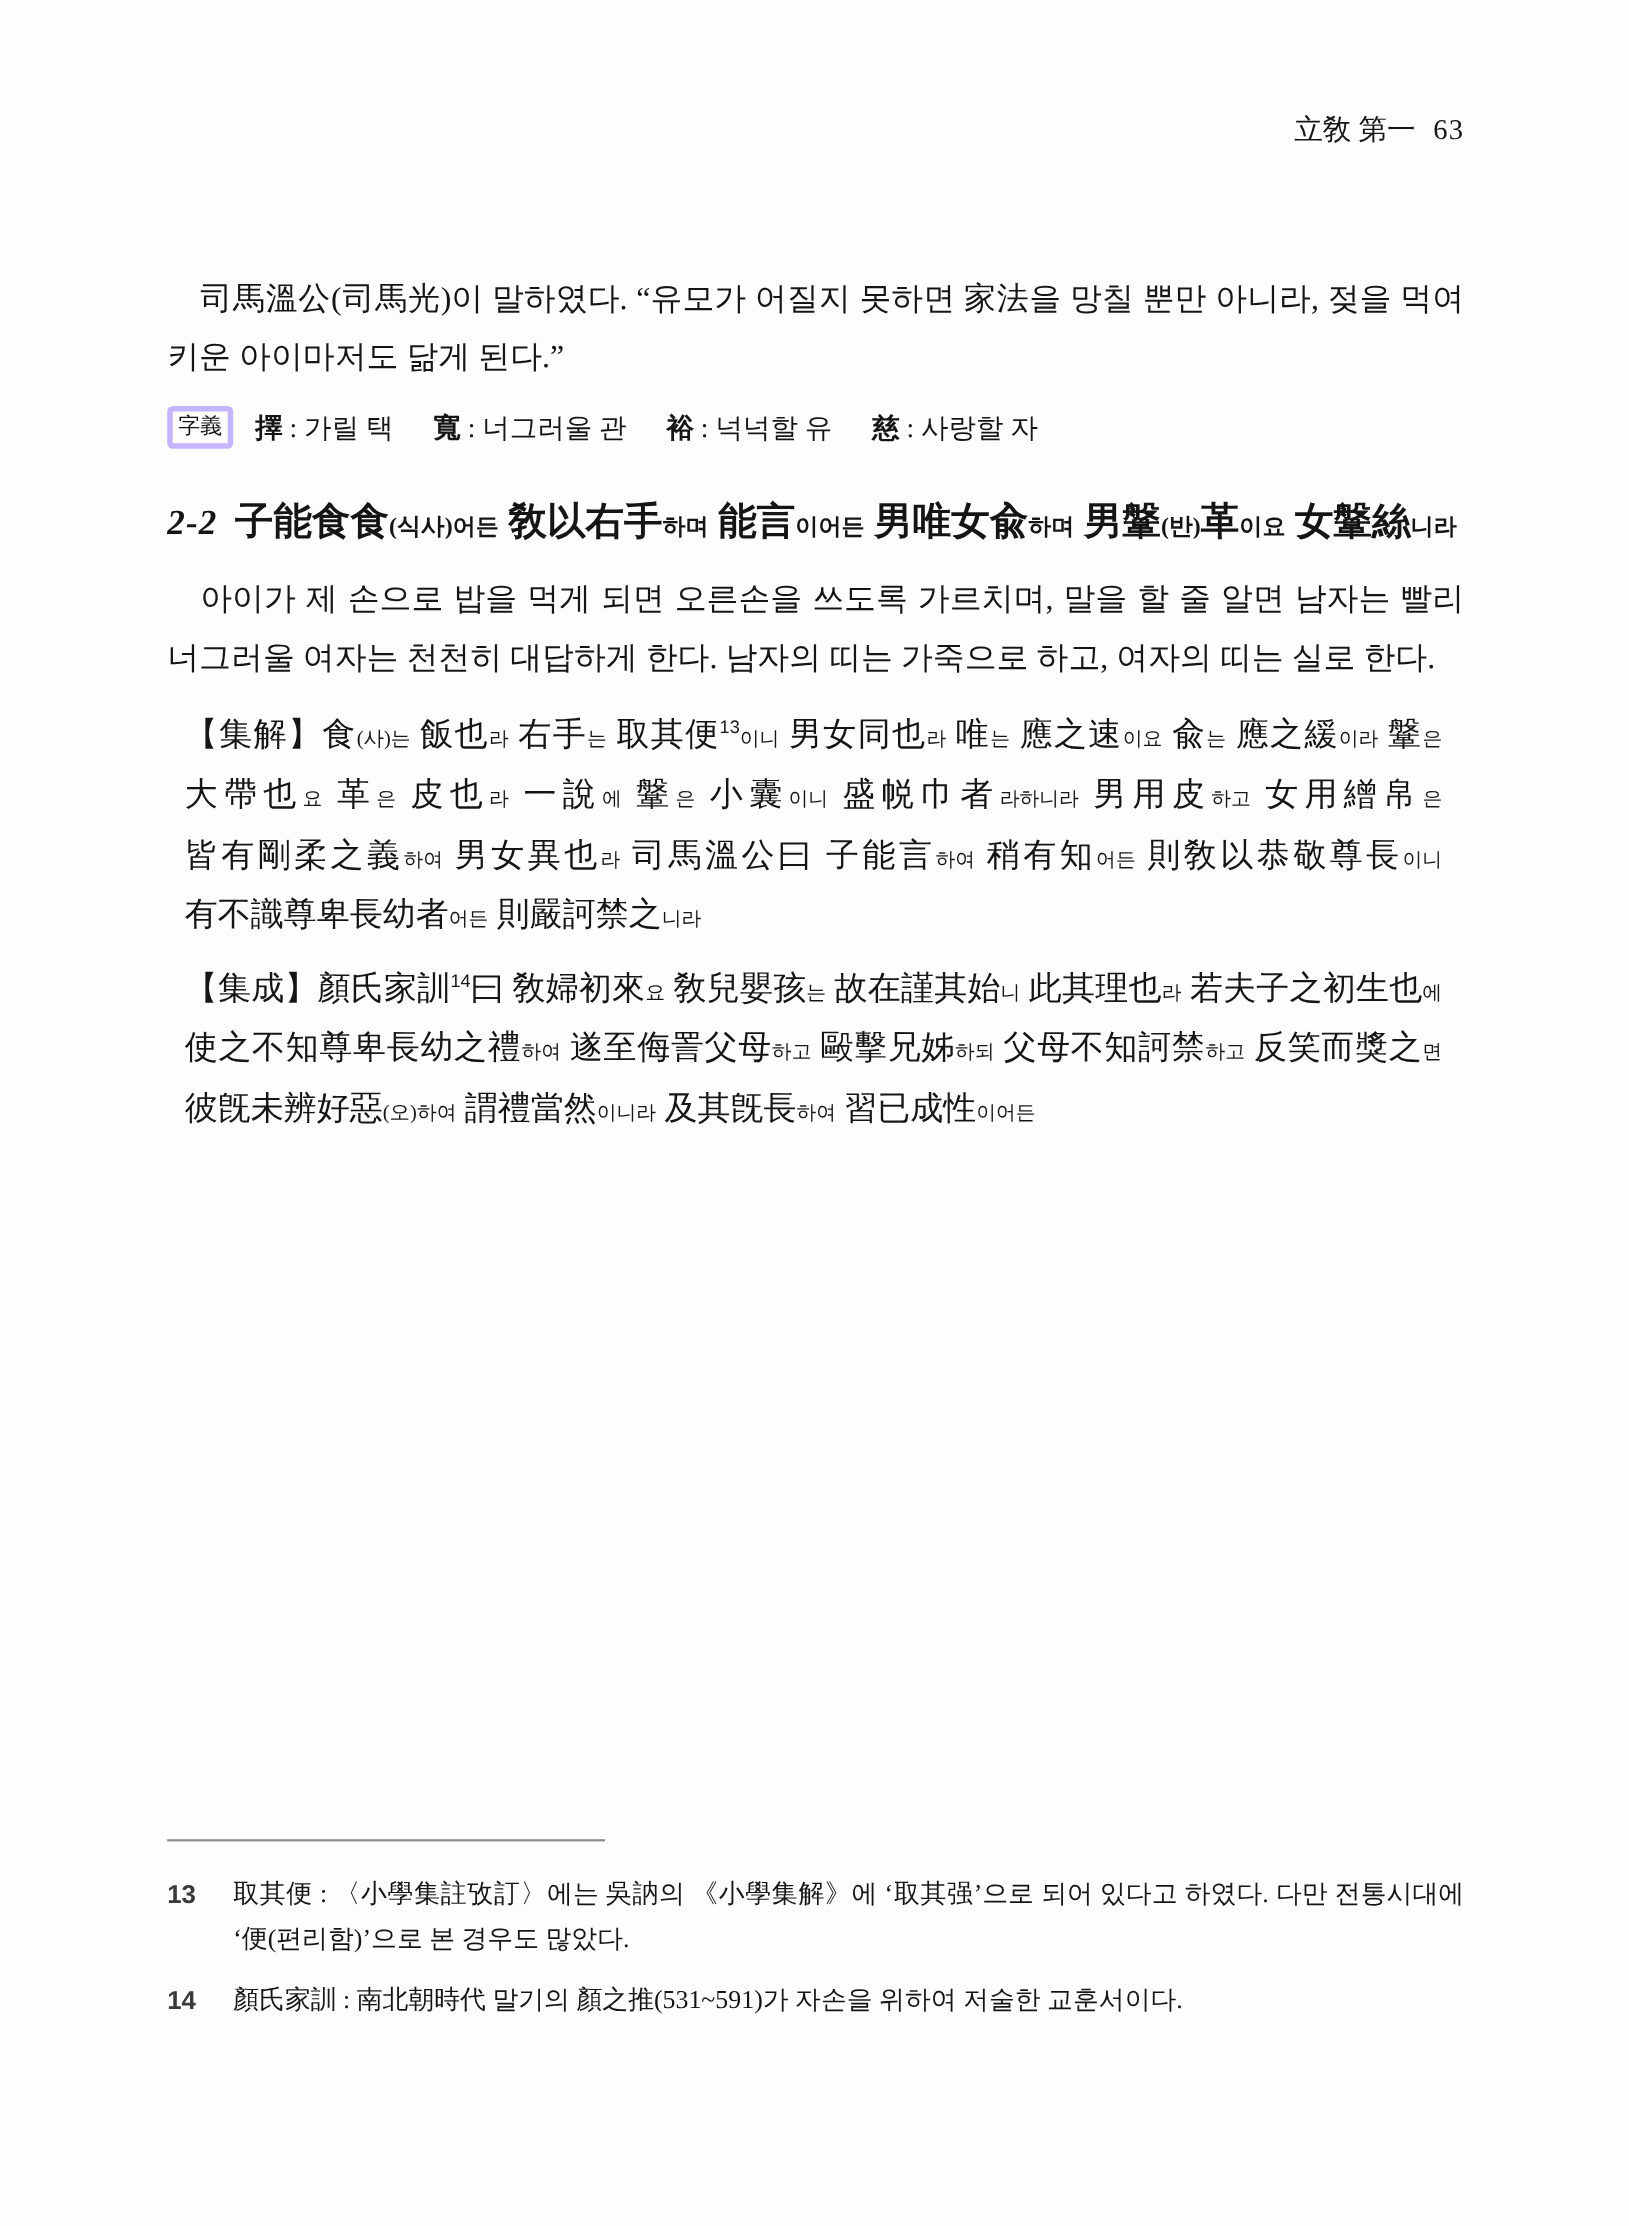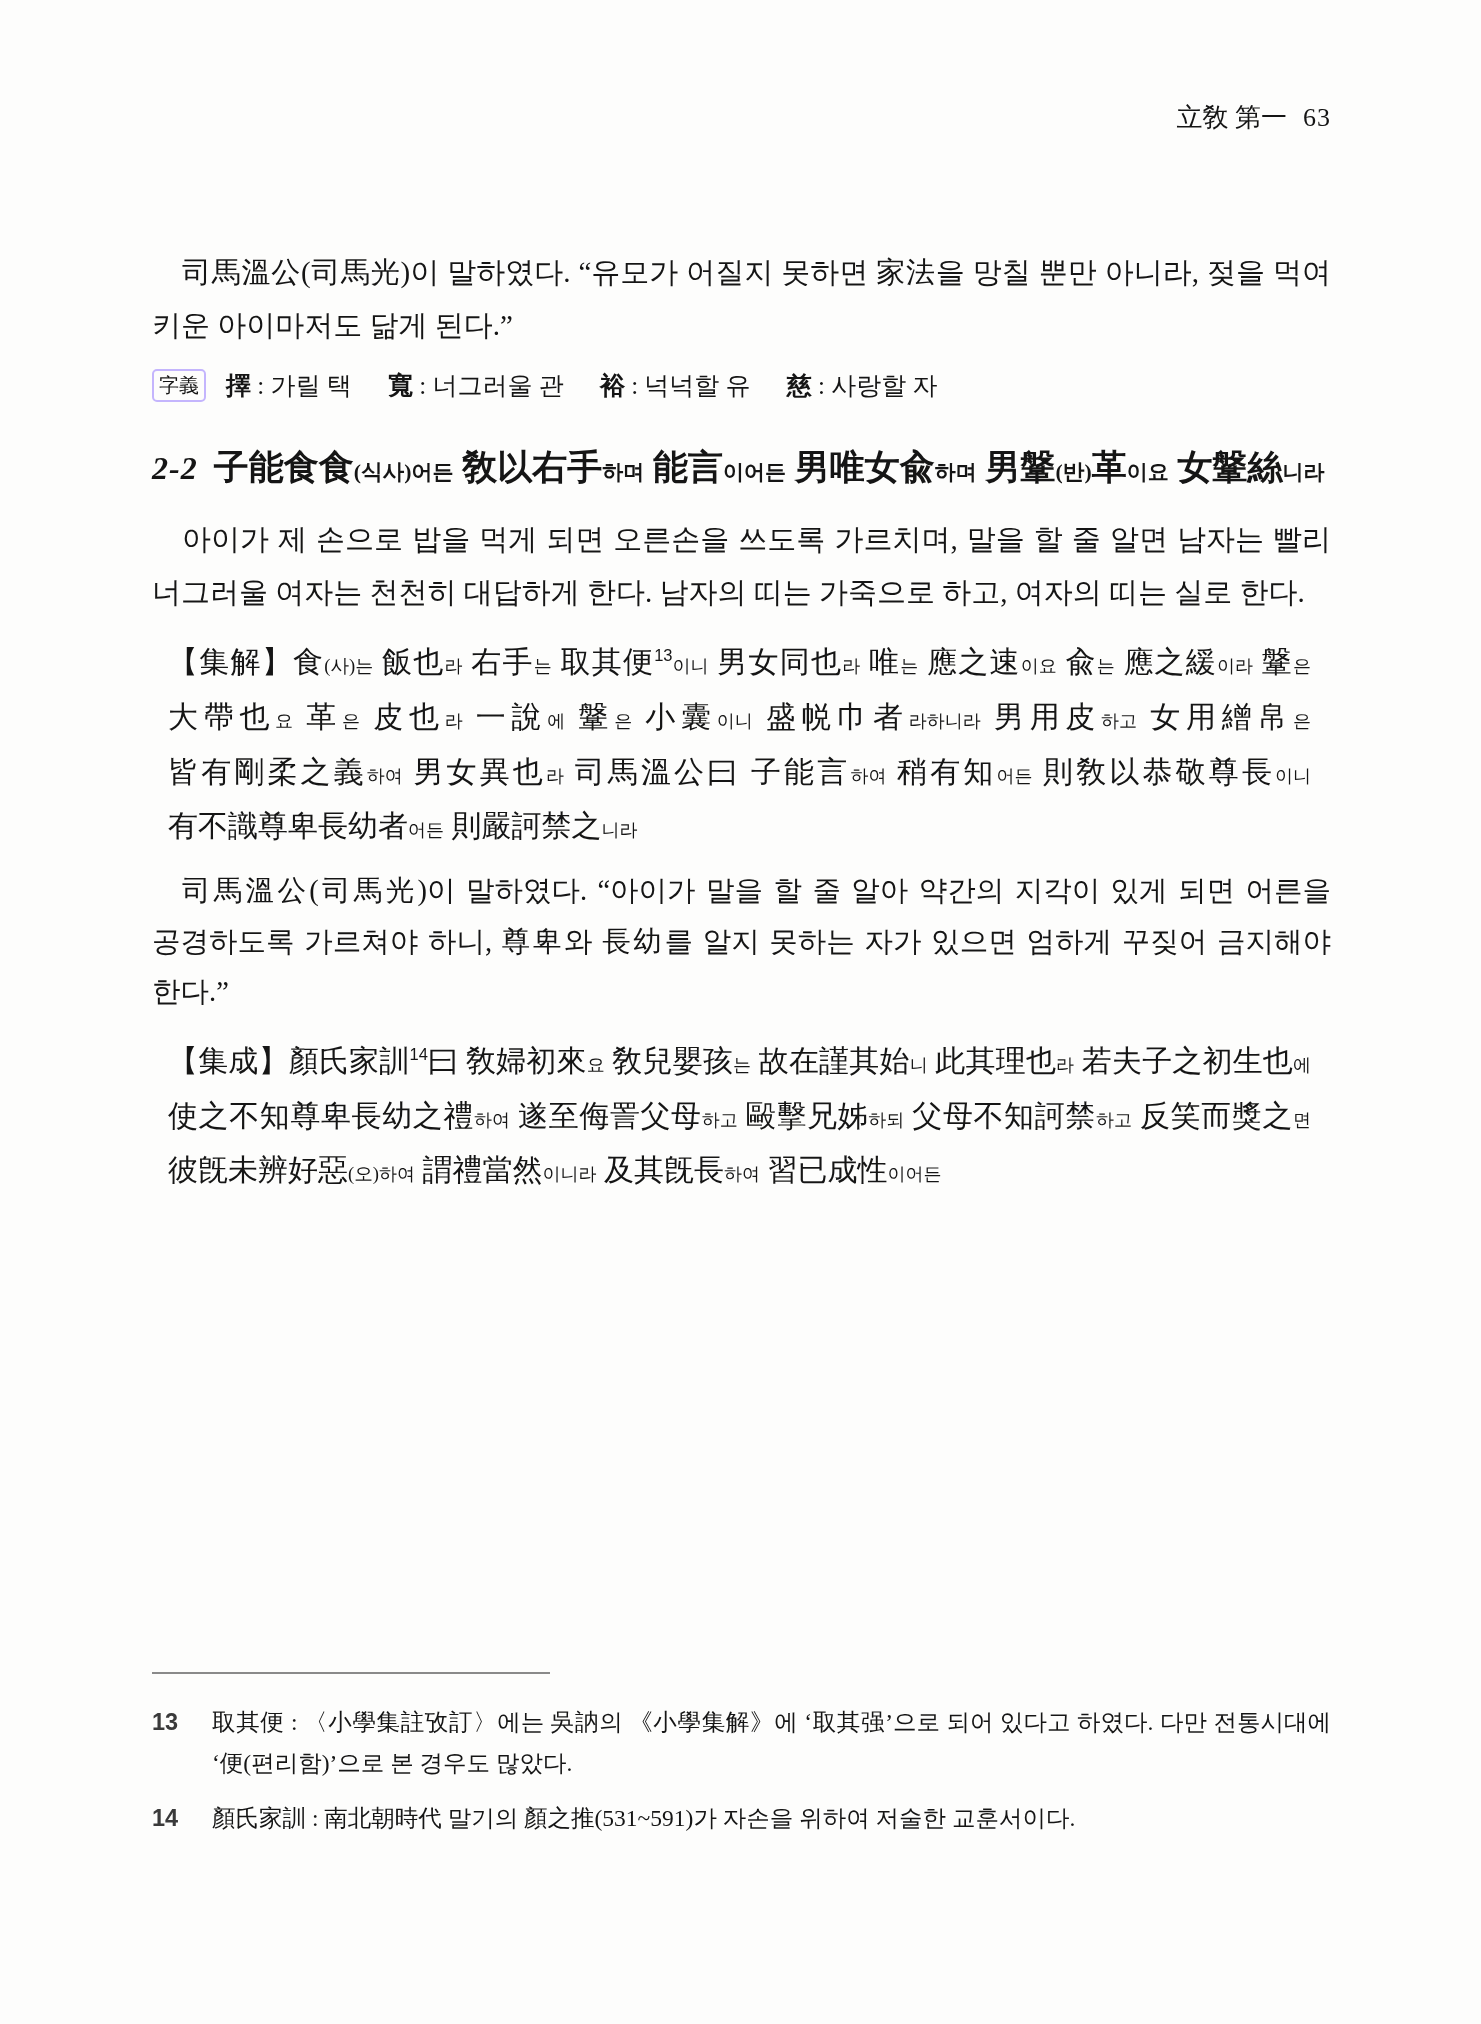--- a/index.html
+++ b/index.html
@@ -28,21 +28,21 @@
   }
   .para-indent { text-indent:30px; }
 
   
   .jaui-row {
     margin:16px 0 34px; font-size:25px;
     display:flex; align-items:center;
   }
   .jaui-box {
     display:inline-block; font-size:20px; line-height:1;
-    border:2px solid #c4b5fd; border-radius:5px;
+    border:5px solid #c4b5fd; border-radius:5px;
     padding:4px 5px 5px; margin-right:20px; flex:0 0 auto;
   }
   .jaui-entry { margin-right:30px; white-space:nowrap; }
   .jaui-entry b { font-weight:bold; }
 
   
   .section-heading {
     font-size:35px; line-height:1.8; font-weight:bold;
     margin:0 0 14px; text-align:justify; word-break:keep-all;
   }
@@ -105,21 +105,20 @@
 
   <h2 class="section-heading">
     <span class="sec-num">2-2</span><span><span class="seg-h">子能食食</span><span class="seg-small">(식사)</span><span class="seg-k">어든</span><span class="seg-h"> 敎以右手</span><span class="seg-k">하며</span><span class="seg-h"> 能言</span><span class="seg-k">이어든</span><span class="seg-h"> 男唯女兪</span><span class="seg-k">하며</span><span class="seg-h"> 男鞶</span><span class="seg-small">(반)</span><span class="seg-h">革</span><span class="seg-k">이요</span><span class="seg-h"> 女鞶絲</span><span class="seg-k">니라</span></span>
   </h2>
 
   <p class="body para-indent">아이가 제 손으로 밥을 먹게 되면 오른손을 쓰도록 가르치며, 말을 할 줄 알면 남자는 빨리 너그러울 여자는 천천히 대답하게 한다. 남자의 띠는 가죽으로 하고, 여자의 띠는 실로 한다.</p>
   <div style="height:16px"></div>
 
   <div class="commentary"><span><span class="seg-label">【集解】</span><span class="seg-h">食</span><span class="seg-small">(사)</span><span class="seg-k">는</span><span class="seg-h"> 飯也</span><span class="seg-k">라</span><span class="seg-h"> 右手</span><span class="seg-k">는</span><span class="seg-h"> 取其便</span><sup class="seg-sup">13</sup><span class="seg-k">이니</span><span class="seg-h"> 男女同也</span><span class="seg-k">라</span><span class="seg-h"> 唯</span><span class="seg-k">는</span><span class="seg-h"> 應之速</span><span class="seg-k">이요</span><span class="seg-h"> 兪</span><span class="seg-k">는</span><span class="seg-h"> 應之緩</span><span class="seg-k">이라</span><span class="seg-h"> 鞶</span><span class="seg-k">은</span><span class="seg-h"> 大帶也</span><span class="seg-k">요</span><span class="seg-h"> 革</span><span class="seg-k">은</span><span class="seg-h"> 皮也</span><span class="seg-k">라</span><span class="seg-h"> 一說</span><span class="seg-k">에</span><span class="seg-h"> 鞶</span><span class="seg-k">은</span><span class="seg-h"> 小囊</span><span class="seg-k">이니</span><span class="seg-h"> 盛帨巾者</span><span class="seg-k">라하니라</span><span class="seg-h"> 男用皮</span><span class="seg-k">하고</span><span class="seg-h"> 女用繒帛</span><span class="seg-k">은</span><span class="seg-h"> 皆有剛柔之義</span><span class="seg-k">하여</span><span class="seg-h"> 男女異也</span><span class="seg-k">라</span><span class="seg-h"> 司馬溫公曰 子能言</span><span class="seg-k">하여</span><span class="seg-h"> 稍有知</span><span class="seg-k">어든</span><span class="seg-h"> 則敎以恭敬尊長</span><span class="seg-k">이니</span><span class="seg-h"> 有不識尊卑長幼者</span><span class="seg-k">어든</span><span class="seg-h"> 則嚴訶禁之</span><span class="seg-k">니라</span></span></div>
 
-  <p class="body commentary-trans para-indent mb16">司馬溫公(司馬光)이 말하였다. “아이가 말을 할 줄 알아 약간의 지각이 있게 되면 어른을 공경하도록 가르쳐야 하니, 尊卑와 長幼를 알지 못하는 자가 있으면 엄하게 꾸짖어 금지해야 한다.”</p>
 
   <div class="commentary"><span><span class="seg-label">【集成】</span><span class="seg-h">顏氏家訓</span><sup class="seg-sup">14</sup><span class="seg-h">曰 敎婦初來</span><span class="seg-k">요</span><span class="seg-h"> 敎兒嬰孩</span><span class="seg-k">는</span><span class="seg-h"> 故在謹其始</span><span class="seg-k">니</span><span class="seg-h"> 此其理也</span><span class="seg-k">라</span><span class="seg-h"> 若夫子之初生也</span><span class="seg-k">에</span><span class="seg-h"> 使之不知尊卑長幼之禮</span><span class="seg-k">하여</span><span class="seg-h"> 遂至侮詈父母</span><span class="seg-k">하고</span><span class="seg-h"> 毆擊兄姊</span><span class="seg-k">하되</span><span class="seg-h"> 父母不知訶禁</span><span class="seg-k">하고</span><span class="seg-h"> 反笑而獎之</span><span class="seg-k">면</span><span class="seg-h"> 彼旣未辨好惡</span><span class="seg-small">(오)</span><span class="seg-k">하여</span><span class="seg-h"> 謂禮當然</span><span class="seg-k">이니라</span><span class="seg-h"> 及其旣長</span><span class="seg-k">하여</span><span class="seg-h"> 習已成性</span><span class="seg-k">이어든</span></span></div>
 
   <div class="footnote-area">
     <hr class="fn-rule">
     <div class="footnote">
       <span class="fn-num">13</span>
       <span class="fn-text">取其便 : 〈小學集註攷訂〉에는 吳訥의 《小學集解》에 ‘取其强’으로 되어 있다고 하였다. 다만 전통시대에 ‘便(편리함)’으로 본 경우도 많았다.</span>
     </div>
     <div class="footnote">

